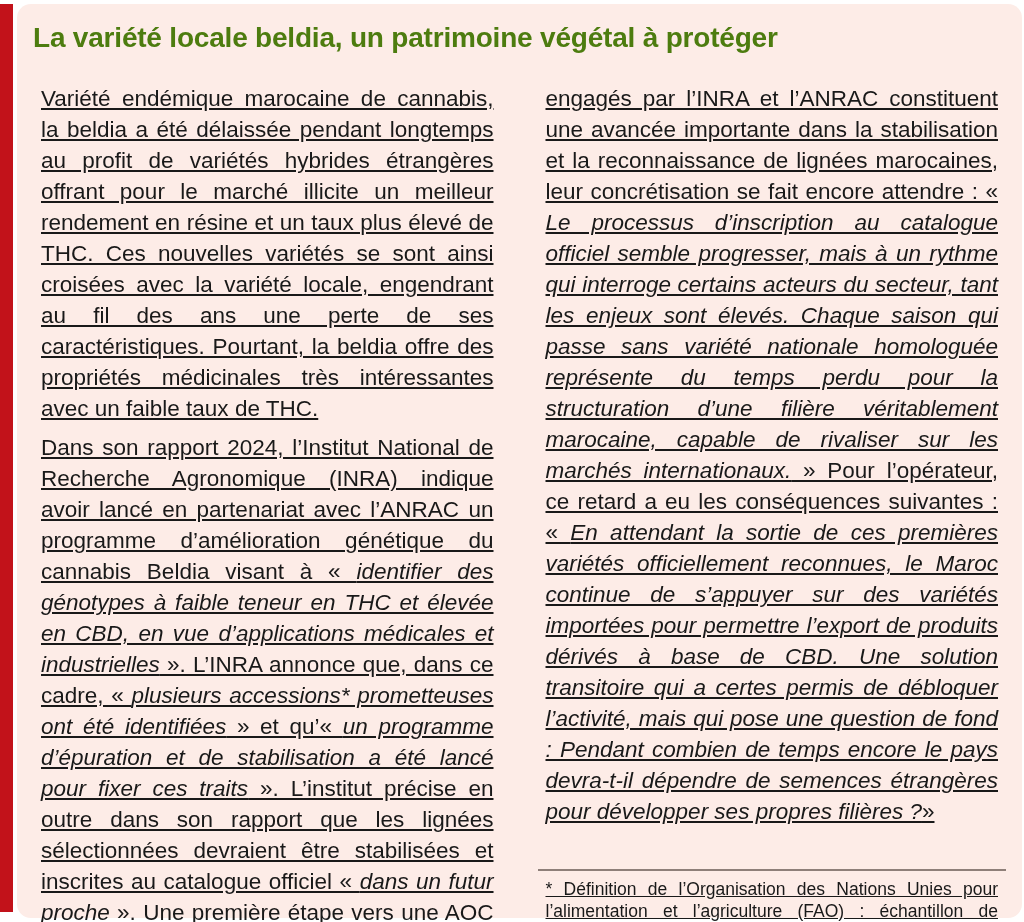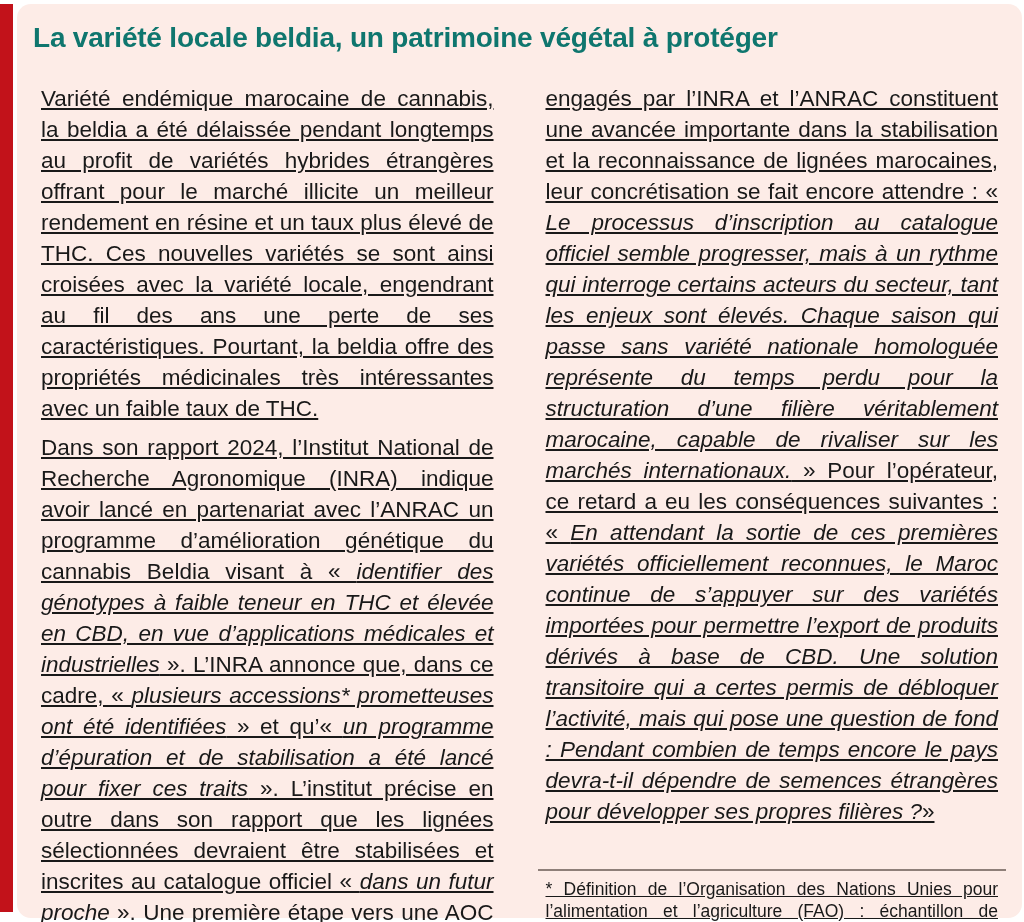--- a/index.html
+++ b/index.html
@@ -33,21 +33,21 @@
     background: #fdece7;
     border-radius: 14px;
     box-sizing: border-box;
     padding: 18px 16px 0 16px;
   }
   .title {
     margin: 0;
     font-size: 28px;
     line-height: 32px;
     font-weight: bold;
-    color: #0f766e;
+    color: #4d7c0f;
     letter-spacing: -0.2px;
   }
   .cols {
     display: flex;
     gap: 36px;
     margin-top: 21px;
   }
   .col {
     flex: 1 1 0;
     font-size: 22.5px;

